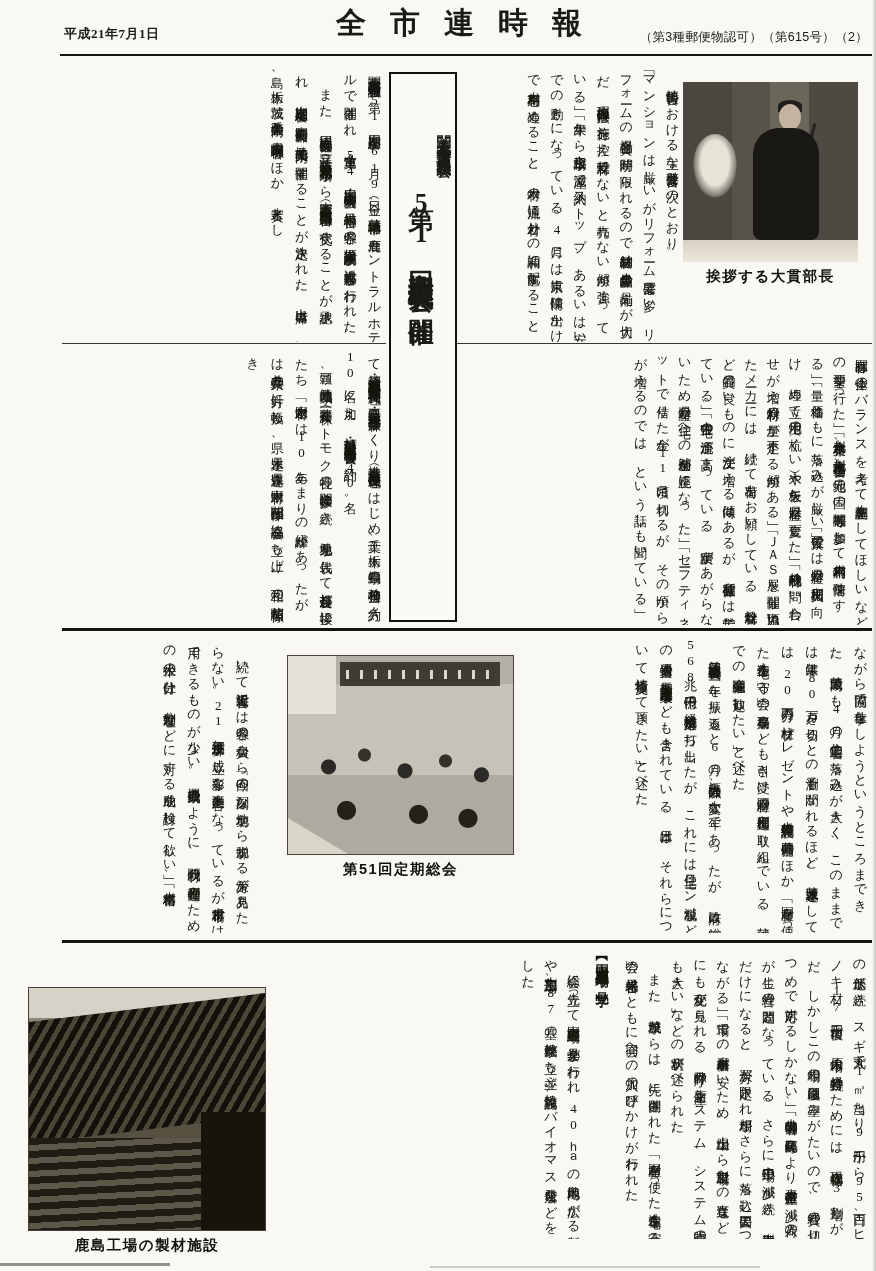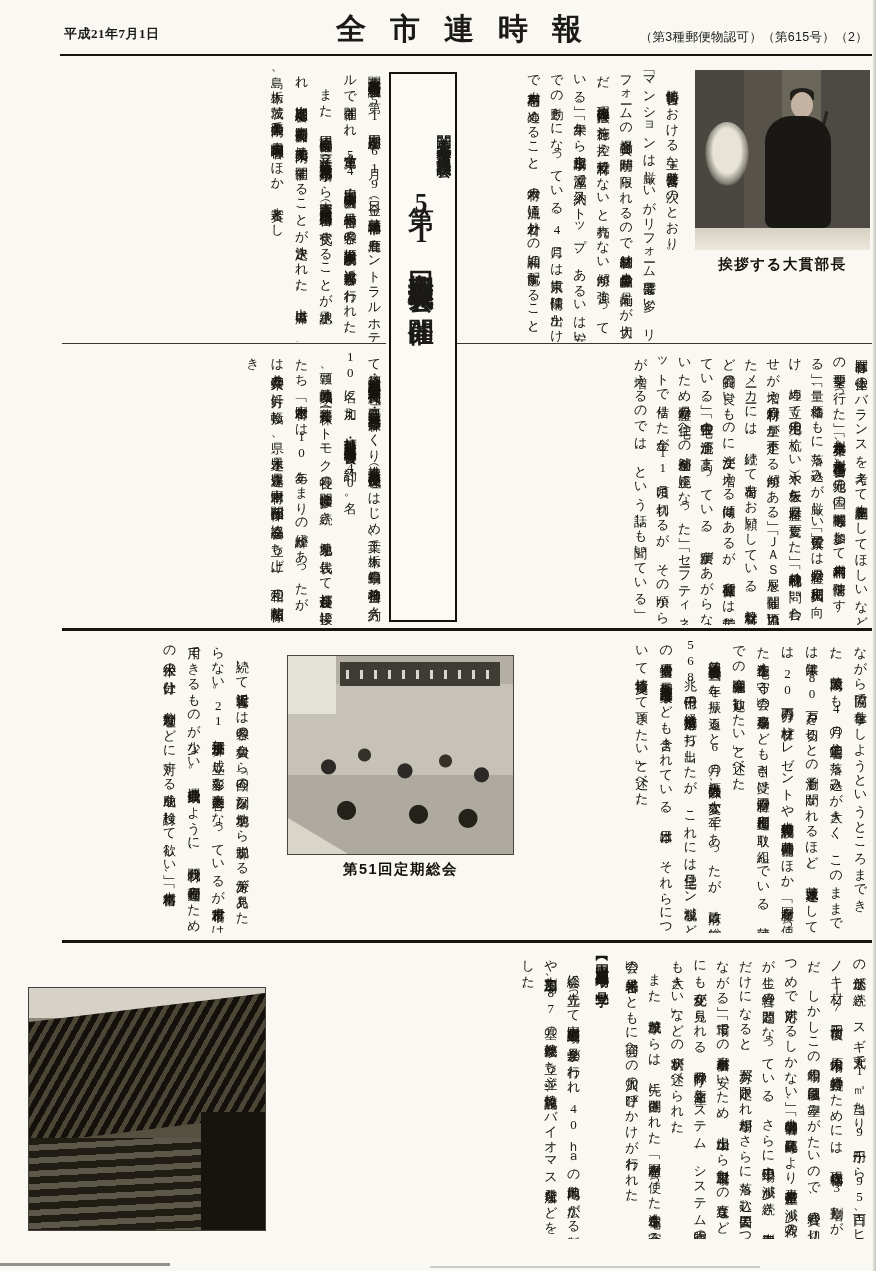--- a/index.html
+++ b/index.html
@@ -5,21 +5,21 @@
   html,body{margin:0;padding:0;}
   body{
     width:876px;height:1271px;position:relative;overflow:hidden;
     background:#f9f8f3;
     font-family:"Liberation Serif","DejaVu Serif",serif;
     color:#1b1a17;
   }
   .abs{position:absolute;}
   
   #hdr-date{left:64px;top:25px;font-family:Liberation Serif, serif;font-size:13px;font-weight:600;letter-spacing:.5px;}
-  #masthead{left:336px;top:9px;font-size:30px;font-weight:bold;letter-spacing:24px;white-space:nowrap;}
+  #masthead{left:336px;top:3px;font-size:30px;font-weight:bold;letter-spacing:24px;white-space:nowrap;}
   #hdr-issue{right:8px;top:29px;font-family:"Liberation Sans","DejaVu Sans",sans-serif;font-size:12.5px;letter-spacing:.3px;}
   .rule{background:#16140f;}
   #rule-hdr{left:60px;top:54px;width:812px;height:2px;}
   #rule-1{left:62px;top:628px;width:810px;height:3px;}
   #rule-2{left:62px;top:940px;width:810px;height:3px;}
   
   .band{position:absolute;left:62px;width:810px;}
   #band1{top:64px;height:560px;}
   #band2{top:633px;height:305px;}
   #band3{top:945px;height:326px;}
@@ -107,21 +107,21 @@
   <div class="vtext" id="txtC">関東北木材市場連絡協議会の第51回定期総会が6月19日（金）、茨城県神栖市の鹿島セントラルホテルで開催され、全市連第54回定期総会・東京大会の結果報告や各県の提案事項説明及び近況報告等が行われた。
 　また、同協議会支部長は益子壮一氏（（株）茨城木材相互市場）から吉岡實氏（千葉県木材市場協同組合）に交代することが承認され、次期定期総会は吉岡新支部長の地元千葉県内で開催することが決定された。出席者は、福島、栃木、茨城、千葉各県内の会員市場関係者のほか、来賓とし</div>
   <div class="vtext" id="txtD">て笹沼修・茨城森林管理署長（関東森林管理局長代理）、栗田晴二・茨城県農林水産部森づくり推進室長（農林水産部長代理）をはじめ千葉、栃木、福島県の林務担当の方々約10名に加え、打越芳男・茨城県木材協同組合連合会会長ら計約40名。
 　冒頭、地元茨城県の安藤裕一（株）ミトモク社長の開会挨拶に続き、地元県を代表して打越会長が挨拶にたち、「中国木材とは10年あまりの経緯があったが、現在は共存共栄の方針に転換し、県、県木連、県森連、中国木材、関係団体が協議会を立ち上げ、相互の信頼関係を築き</div>
 
   <div id="headline-box">
     <div class="kicker">関東北木材市場連絡協議会</div>
     <div class="htitle">第51回定期総会茨城大会を開催</div>
   </div>
 
-  <figure class="figure" id="fig1" style="margin:0;">
+  <figure class="figure" id="fig1" style="margin:12px;">
     <div class="photo" id="img1">
       <div class="p1-flowers"></div>
       <div class="p1-mic"></div>
       <div class="p1-hair"></div>
       <div class="p1-head"></div>
       <div class="p1-body"></div>
       <div class="p1-table"></div>
     </div>
     <figcaption class="caption">挨拶する大貫部長</figcaption>
   </figure>
@@ -154,18 +154,19 @@
     <div class="vblock subhead">【中国木材鹿島工場の見学】</div>
     <div class="vblock">　総会に先立って中国木材鹿島工場の見学会が行われ、40ｈａの敷地内に広がる製材工場棟や大割加工工場、87基の乾燥機が立ち並ぶ乾燥施設、バイオマス発電所などを見学した。</div>
   </div>
 
   <figure class="figure" id="fig3" style="margin:0;">
     <div class="photo" id="img3">
       <div class="p3-roof"></div>
       <div class="p3-planks"></div>
       <div class="p3-shadow"></div>
     </div>
+    <figcaption class="caption">鹿島工場の製材施設</figcaption>
   </figure>
 </div>
 
 <div class="abs" id="edge-r"></div>
 <div class="abs" id="smudge-1"></div>
 <div class="abs" id="smudge-2"></div>
 
 </body></html>

